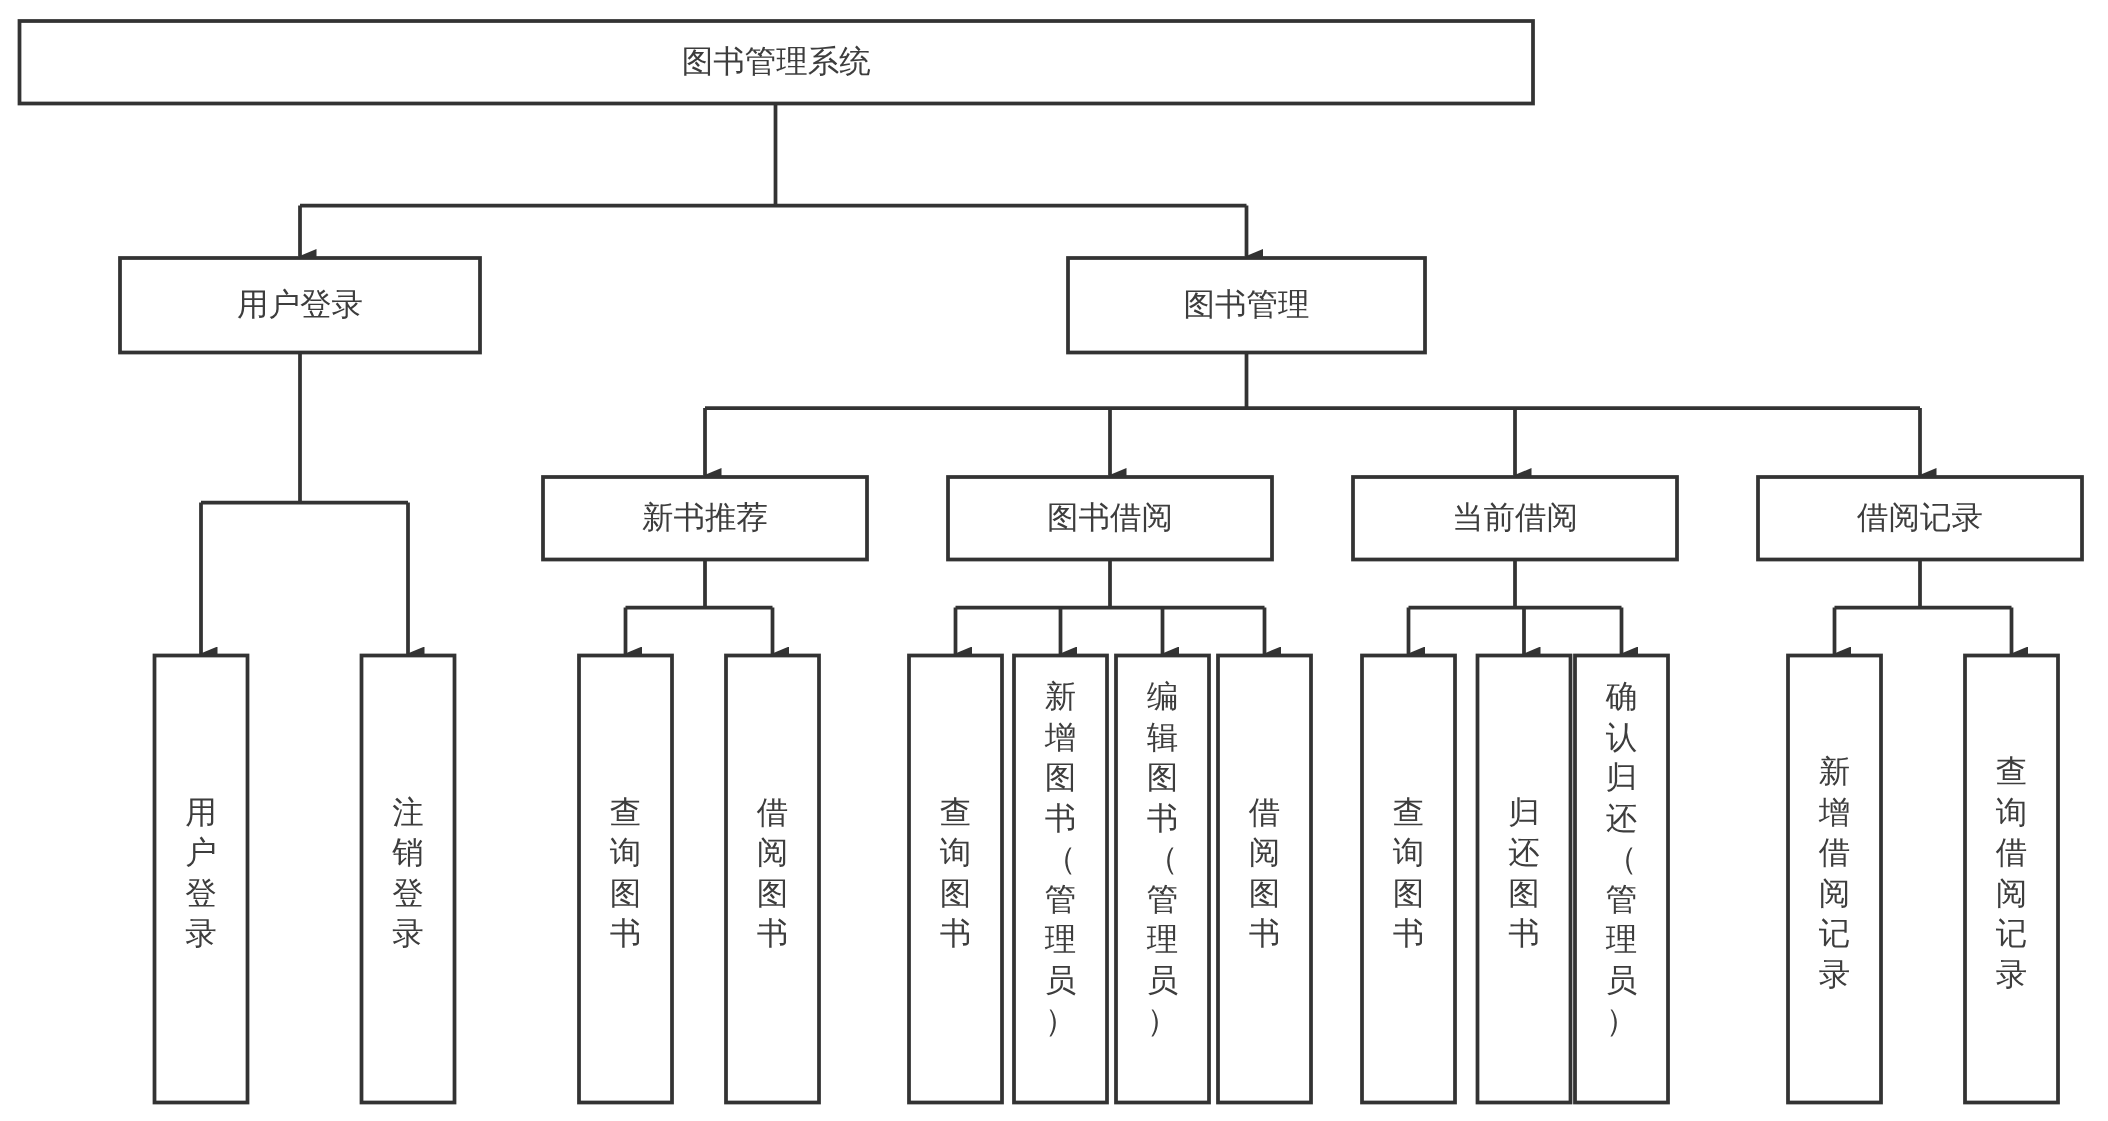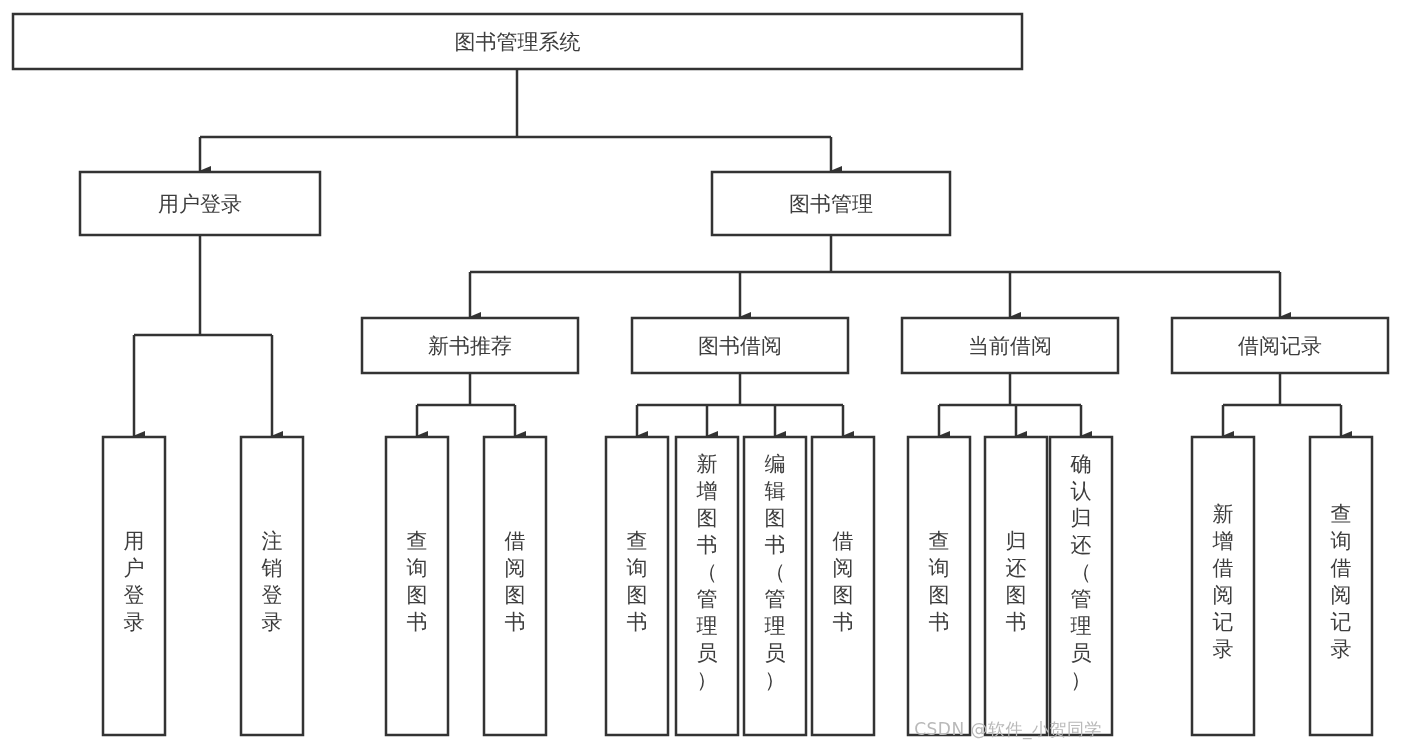--- a/index.html
+++ b/index.html
@@ -279,14 +279,13 @@
             <text x="1341" y="521.38" class="leaf-label-v" text-anchor="middle">查</text>
             <text x="1341" y="548.38" class="leaf-label-v" text-anchor="middle">询</text>
             <text x="1341" y="575.38" class="leaf-label-v" text-anchor="middle">借</text>
             <text x="1341" y="602.38" class="leaf-label-v" text-anchor="middle">阅</text>
             <text x="1341" y="629.38" class="leaf-label-v" text-anchor="middle">记</text>
             <text x="1341" y="656.38" class="leaf-label-v" text-anchor="middle">录</text>
           </g>
         </g>
       </g>
   </svg>
-  <div class="watermark">CSDN @软件_小贺同学</div>
 </div>
 
 </body></html>

